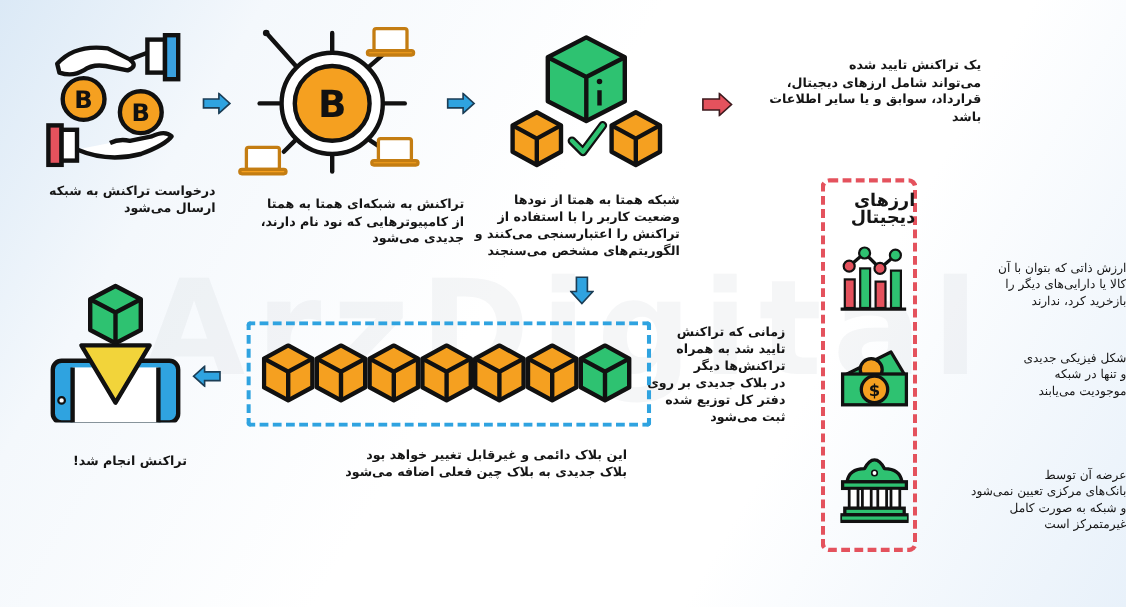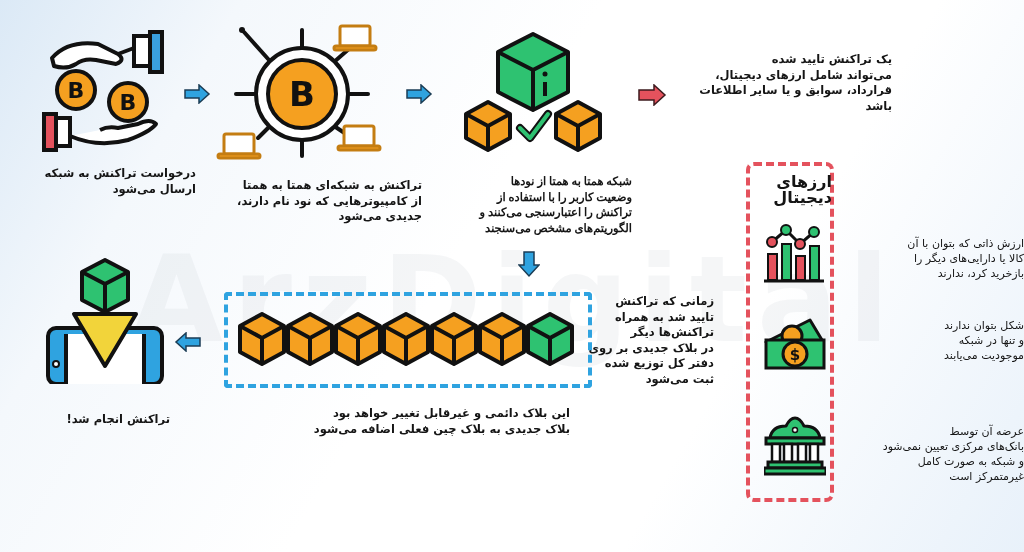--- a/index.html
+++ b/index.html
@@ -121,21 +121,21 @@
 
     <path d="M30 72 L52 84 L52 108 L30 120 L8 108 L8 84 Z" fill="#f5a020" stroke="#111" stroke-width="4" stroke-linejoin="round"></path>
     <path d="M8 84 L30 96 L52 84 M30 96 L30 120" fill="none" stroke="#111" stroke-width="4"></path>
     <path d="M120 72 L142 84 L142 108 L120 120 L98 108 L98 84 Z" fill="#f5a020" stroke="#111" stroke-width="4" stroke-linejoin="round"></path>
     <path d="M98 84 L120 96 L142 84 M120 96 L120 120" fill="none" stroke="#111" stroke-width="4"></path>
 
     <path d="M62 98 L72 108 L90 84" fill="none" stroke="#111" stroke-width="8" stroke-linecap="round" stroke-linejoin="round"></path>
     <path d="M62 98 L72 108 L90 84" fill="none" stroke="#2ec271" stroke-width="4" stroke-linecap="round" stroke-linejoin="round"></path>
   </svg>
 </div>
-<div class="abs txt" style="left:432px;top:174px;width:200px;font-family:Liberation Serif, serif;">
+<div class="abs txt" style="left:418px;top:174px;width:200px;">
   <div>شبکه همتا به همتا از نودها</div>
   <div>وضعیت کاربر را با استفاده از</div>
   <div>تراکنش را اعتبارسنجی می‌کنند و</div>
   <div>الگوریتم‌های مشخص می‌سنجند</div>
 </div>
 
 <div class="abs" style="left:637px;top:84px;">
   <svg width="30" height="22" viewBox="0 0 30 22">
       <path d="M2 6 H17 V1 L28 11 L17 21 V16 H2 Z" fill="#e4525d" stroke="#3d1a1e" stroke-width="1.5"></path>
     </svg>
@@ -234,21 +234,21 @@
 <div class="abs" style="left:764px;top:316px;">
   <svg width="62" height="56" viewBox="0 0 62 56">
     <path d="M2 26 L46 4 L58 24 L14 46 Z" fill="#2ec271" stroke="#111" stroke-width="3" stroke-linejoin="round"></path>
     <circle cx="28" cy="20" r="10" fill="#f5a020" stroke="#111" stroke-width="3"></circle>
     <rect x="2" y="24" width="58" height="28" fill="#2ec271" stroke="#111" stroke-width="3"></rect>
     <circle cx="31" cy="38" r="12" fill="#f5a020" stroke="#111" stroke-width="3"></circle>
     <text x="31" y="44" text-anchor="middle" font-family="DejaVu Sans, sans-serif" font-weight="bold" font-size="15" fill="#111">$</text>
   </svg>
 </div>
 <div class="abs txt" style="left:840px;top:318px;width:184px;font-size:11px;line-height:15px;font-weight:normal;">
-  <div>شکل بتوان ندارند</div>
+  <div>شکل فیزیکی جدیدی</div>
   <div>و تنها در شبکه</div>
   <div>موجودیت می‌یابند</div>
 </div>
 
 <div class="abs" style="left:764px;top:416px;">
   <svg width="62" height="60" viewBox="0 0 62 60">
     <path d="M6 22 Q8 10 22 10 Q26 2 31 2 Q36 2 40 10 Q54 10 56 22 Z" fill="#2ec271" stroke="#111" stroke-width="3" stroke-linejoin="round"></path>
     <circle cx="31" cy="14" r="2.5" fill="#fff" stroke="#111" stroke-width="1.5"></circle>
     <rect x="2" y="22" width="58" height="6" fill="#2ec271" stroke="#111" stroke-width="3"></rect>
     <g fill="#fff" stroke="#111" stroke-width="2.5">

